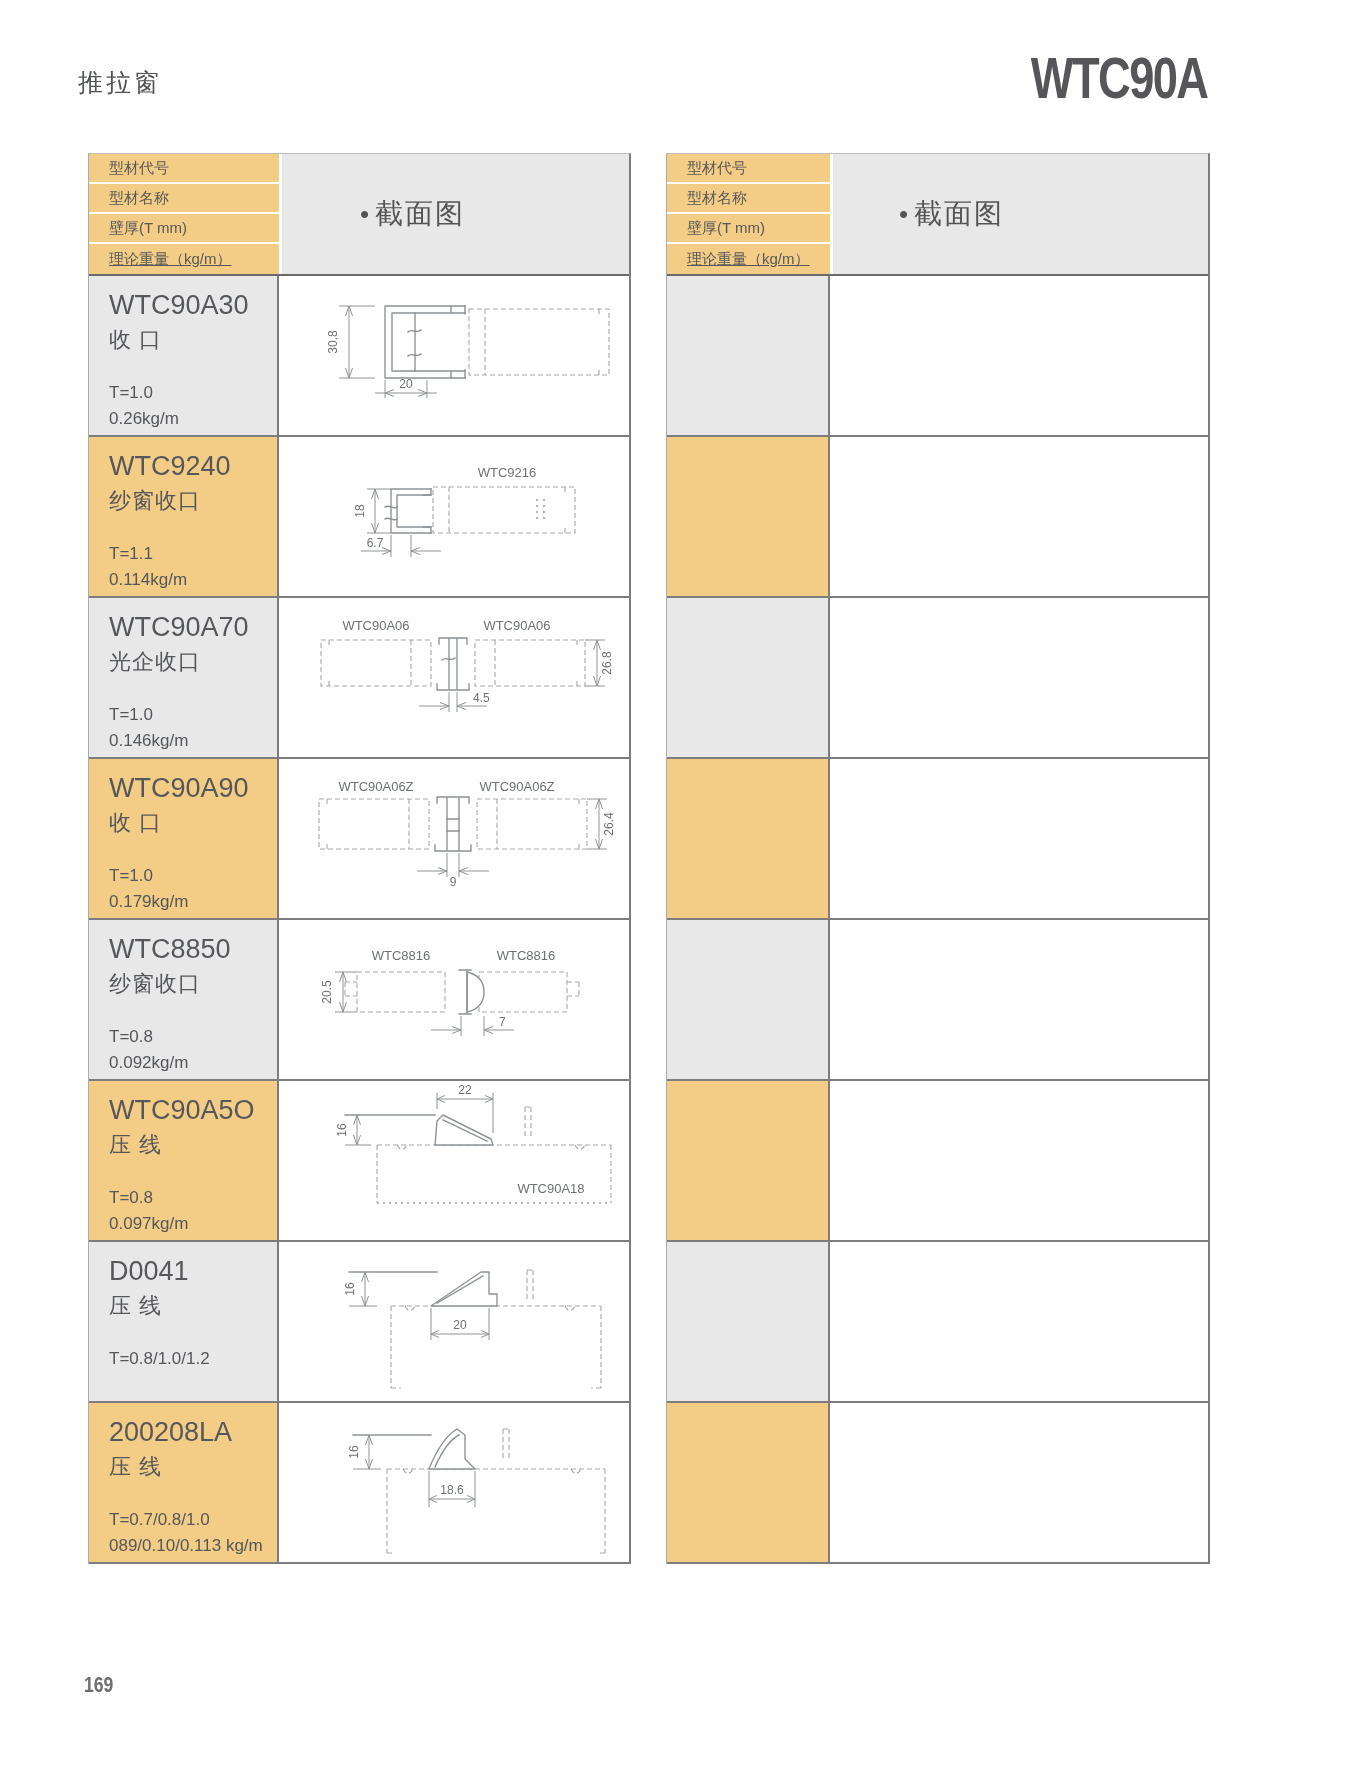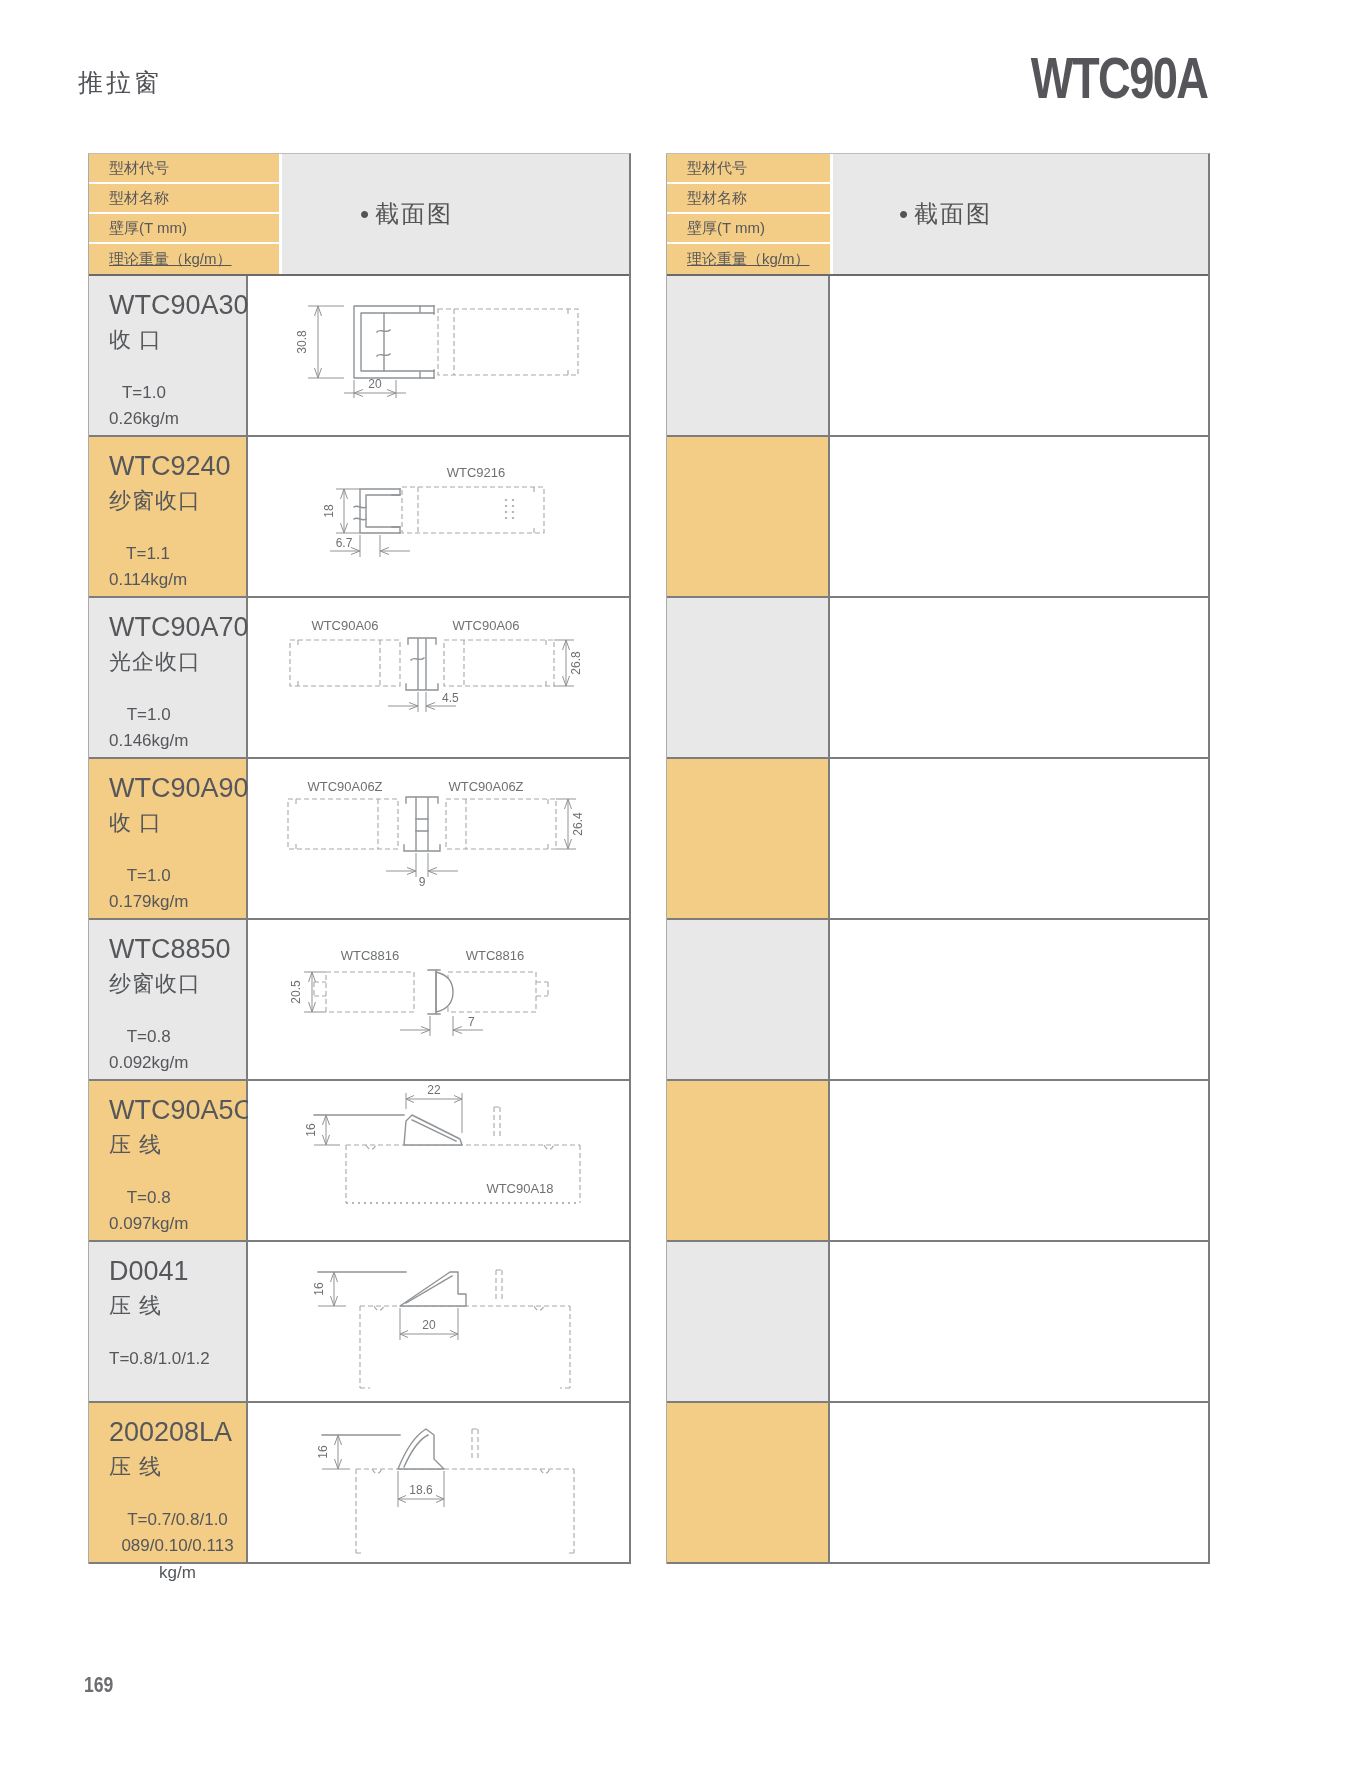--- a/index.html
+++ b/index.html
@@ -22,32 +22,32 @@
   .thead-left{display:flex;flex-direction:column;border-right:3px solid #ffffff;}
   .ptable.left  .thead-left{width:190px;}
   .ptable.right .thead-left{width:163px;}
   .hrow{height:30px;box-sizing:border-box;background:#f3cc86;border-bottom:2px solid #ffffff;
         display:flex;align-items:center;padding-left:20px;font-size:15px;color:#58585a;}
   .hrow:last-child{border-bottom:none;text-decoration:underline;}
   .thead-right{flex:1;background:#e8e8e8;display:flex;align-items:center;}
   .ptable.left  .thead-right{padding-left:78px;}
   .ptable.right .thead-right{padding-left:66px;}
   .bullet{font-size:26px;color:#545456;margin-right:6px;line-height:1;}
-  .sect{font-size:24px;color:#545456;letter-spacing:2px;}
+  .sect{font-size:28px;color:#545456;letter-spacing:2px;}
 
   .trow{display:flex;height:161px;box-sizing:border-box;border-bottom:2px solid #7d7d7d;}
   .lcell{position:relative;box-sizing:border-box;border-right:2px solid #7d7d7d;padding:14px 0 0 20px;}
-  .ptable.left  .lcell{width:159px;}
+  .ptable.left  .lcell{width:190px;}
   .ptable.right .lcell{width:163px;}
   .tone-gray .lcell{background:#e8e8e8;}
   .tone-tan  .lcell{background:#f3cc86;}
   .dcell{flex:1;background:#ffffff;position:relative;}
   .code{font-size:27px;color:#55575b;}
   .pname{font-size:22px;color:#55575b;margin-top:4px;letter-spacing:1px;}
-  .specs{position:absolute;left:20px;top:104px;font-size:17px;color:#55575b;line-height:1.55;text-align:center;}
+  .specs{position:absolute;left:20px;top:104px;font-size:17px;color:#55575b;line-height:1.55;}
 
   svg.diag{display:block;}
   .sol{stroke:#8f9396;stroke-width:1.4;fill:none;stroke-linejoin:round;stroke-linecap:square;}
   .solf{stroke:#8f9396;stroke-width:1.4;fill:#ffffff;stroke-linejoin:round;}
   .dsh{stroke:#a4a8ab;stroke-width:1.1;fill:none;stroke-dasharray:5 3;}
   .dot{stroke:#b3b6b8;stroke-width:2.2;fill:none;stroke-dasharray:2 4;}
   .dim{stroke:#8f9396;stroke-width:1;fill:none;}
   text.dt{fill:#6e7173;font-size:12px;font-family:"Liberation Sans",sans-serif;}
   text.lbl{fill:#6e7173;font-size:13px;font-family:"Liberation Sans",sans-serif;}
 </style>

